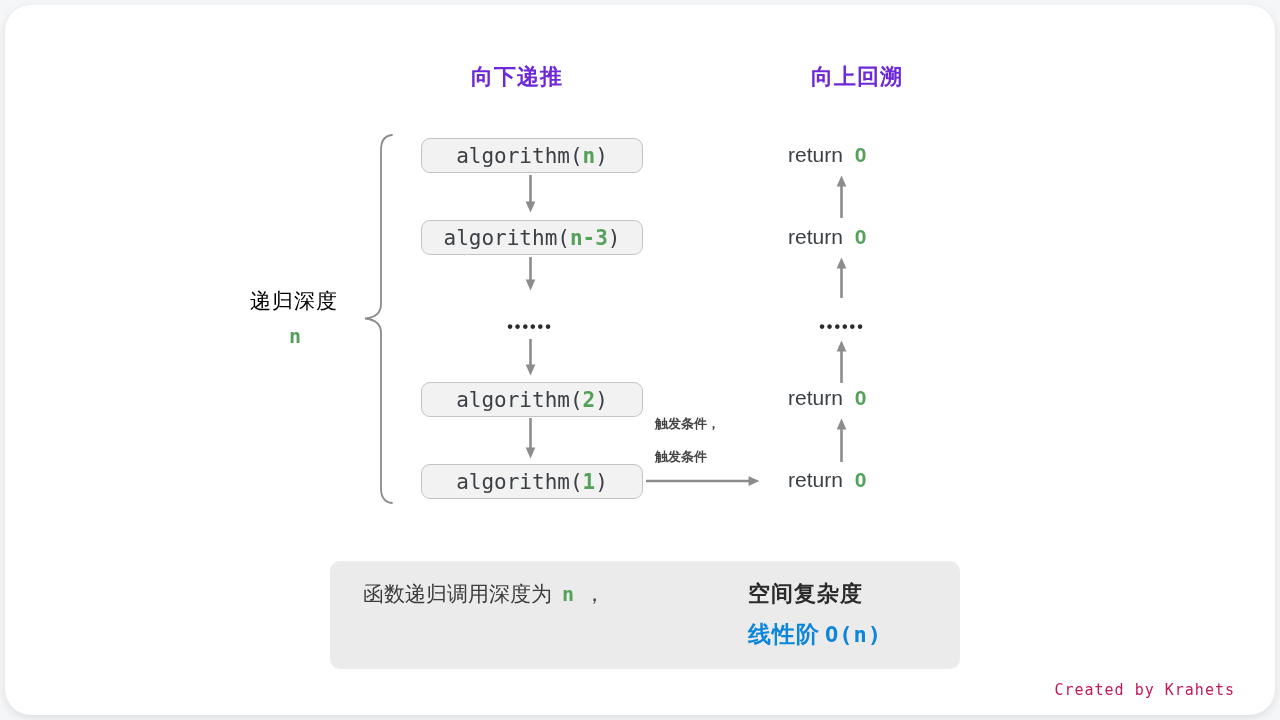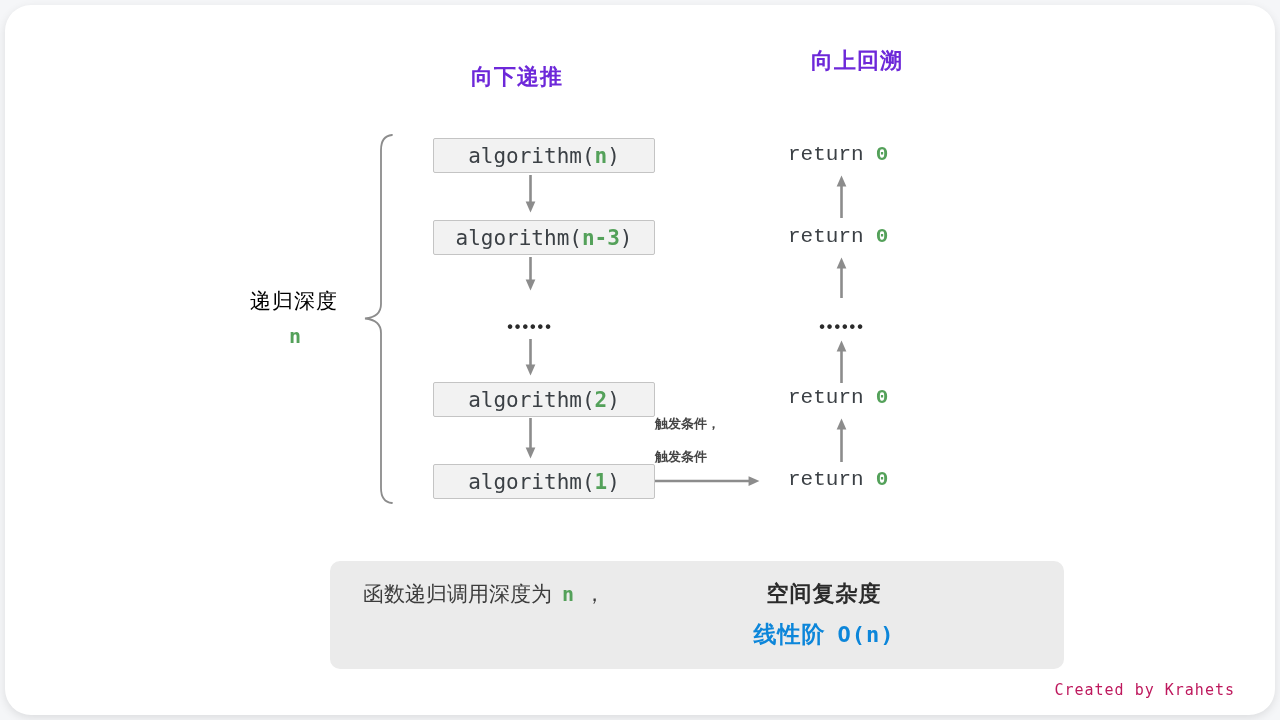--- a/index.html
+++ b/index.html
@@ -26,69 +26,68 @@
   }
   .mono { font-family: "DejaVu Sans Mono", monospace; }
   .green { color: #54a15a; font-weight: bold; }
   .blue  { color: #0c86da; }
 
   .call-box {
     position: absolute;
     left: 416px; width: 222px; height: 35px;
     background: #f2f2f2;
     border: 1.5px solid #c4c4c4;
-    border-radius: 2px;
+    border-radius: 9px;
     box-sizing: border-box;
     display: flex; align-items: center; justify-content: center;
     font-family: "DejaVu Sans Mono", monospace;
     font-size: 21px; color: #3b4045;
     white-space: nowrap;
-    margin-left: 12px;
   }
   .return-row {
     position: absolute; left: 783px; height: 32px; line-height: 32px;
-    font-family: Liberation Mono, monospace;
+    font-family: Liberation Sans, sans-serif;
     font-size: 21px; color: #3b4045; white-space: nowrap;
   }
   .return-row .green { margin-left: 12px; }
 
   .dots {
     font-size: 16px; font-weight: bold; color: #2b2b2b;
     letter-spacing: 2px; line-height: 16px;
   }
 
   .depth-label { font-size: 21px; color: #000000; letter-spacing: 1px; }
   .depth-value { font-size: 20px; }
 
   .trigger-label {
     font-size: 13px; font-weight: bold; color: #454545;
     line-height: 33px; white-space: nowrap;
   }
 
   .summary-box {
     position: absolute;
-    left: 325px; top: 556px; width: 734px; height: 108px;
+    left: 325px; top: 556px; width: 630px; height: 108px;
     background: #ebebeb; border-radius: 10px;
   }
   .summary-left {
     position: absolute; left: 33px; top: 13px;
     font-size: 21px; color: #3c3c3c;
     line-height: 40px; white-space: nowrap;
   }
   .summary-left .var-n { margin: 0 10px; font-size: 20px; }
   .summary-left .gap-r { margin-right: 10px; }
   .summary-left .code { font-size: 20px; letter-spacing: 1px; color: #3c3c3c; }
   .summary-right {
-    position: absolute; left: 389px; top: 13px; width: 210px;
-    text-align: center; line-height: 40px; white-space: nowrap;
+    position: absolute; left: 418px; top: 13px; width: 210px;
+    text-align: left; line-height: 40px; white-space: nowrap;
   }
   .summary-right .title { font-size: 22px; font-weight: bold; color: #2b2b2b; letter-spacing: 1px; }
   .summary-right .result { font-size: 23px; font-weight: bold; letter-spacing: 1px; }
   .summary-right .result .code { font-size: 22px; font-weight: bold; }
-  .summary-right .result .pre { margin-right: 12px; }
+  .summary-right .result .pre { margin-right: 5px; }
 
   .watermark {
     position: absolute; right: 40px; top: 676px;
     font-family: "DejaVu Sans Mono", monospace;
     font-size: 15px; color: #be185d; letter-spacing: 1px;
   }
   svg.overlay { position: absolute; inset: 0; pointer-events: none; }
 </style>
 </head>
 <body>
@@ -114,21 +113,21 @@
       <line x1="836.5" y1="293" x2="836.5" y2="258" stroke="#8c8c8c" stroke-width="2.6" marker-end="url(#ah)"></line>
       <line x1="836.5" y1="378" x2="836.5" y2="341" stroke="#8c8c8c" stroke-width="2.6" marker-end="url(#ah)"></line>
       <line x1="836.5" y1="457" x2="836.5" y2="419" stroke="#8c8c8c" stroke-width="2.6" marker-end="url(#ah)"></line>
 
       <line x1="641" y1="476" x2="749" y2="476" stroke="#8c8c8c" stroke-width="2.6" marker-end="url(#ah)"></line>
 
       <polygon points="687,605 706,605 706,597 724,611.5 706,626 706,618.5 687,618.5" fill="#c2c2c2"></polygon>
     </svg>
 
     <div class="abs center col-header" style="left:512px; top:72px;">向下递推</div>
-    <div class="abs center col-header" style="left:852px; top:56px;">向上回溯</div>
+    <div class="abs center col-header" style="left:852px; top:72px;">向上回溯</div>
 
     <div class="abs center depth-label" style="left:289px; top:296px;">递归深度</div>
     <div class="abs center mono green depth-value" style="left:290px; top:331px;">n</div>
 
     <div class="call-box" style="top:133px;">
       <span>algorithm(</span>
         <span class="green">n</span>
         <span>)</span>
     </div>
     <div class="call-box" style="top:215px;">

